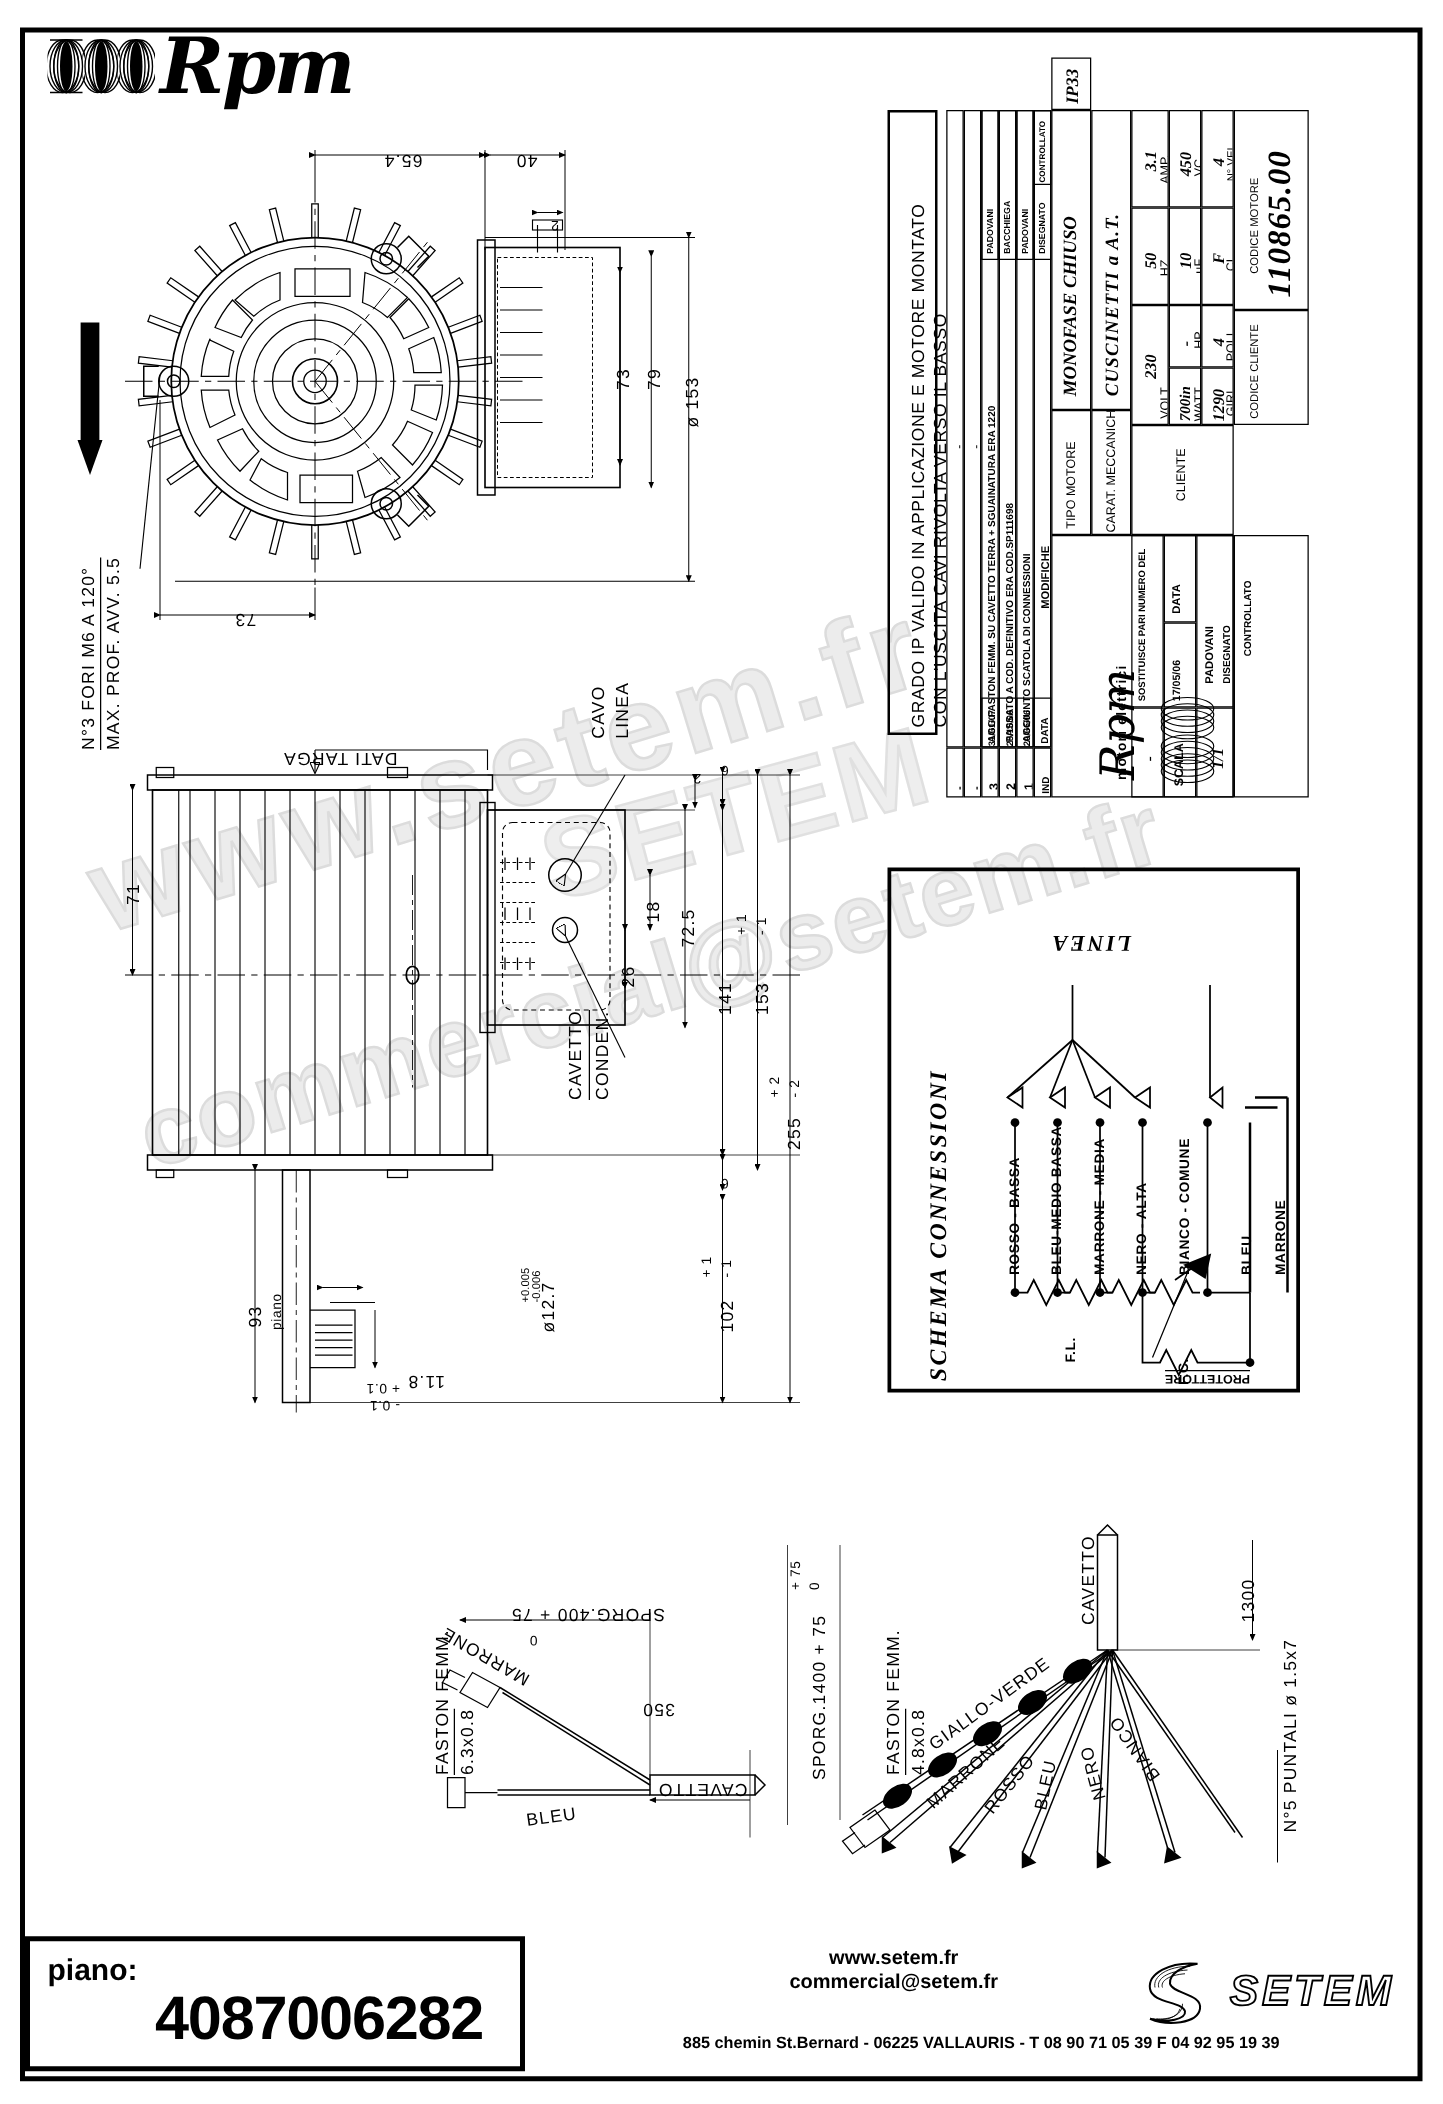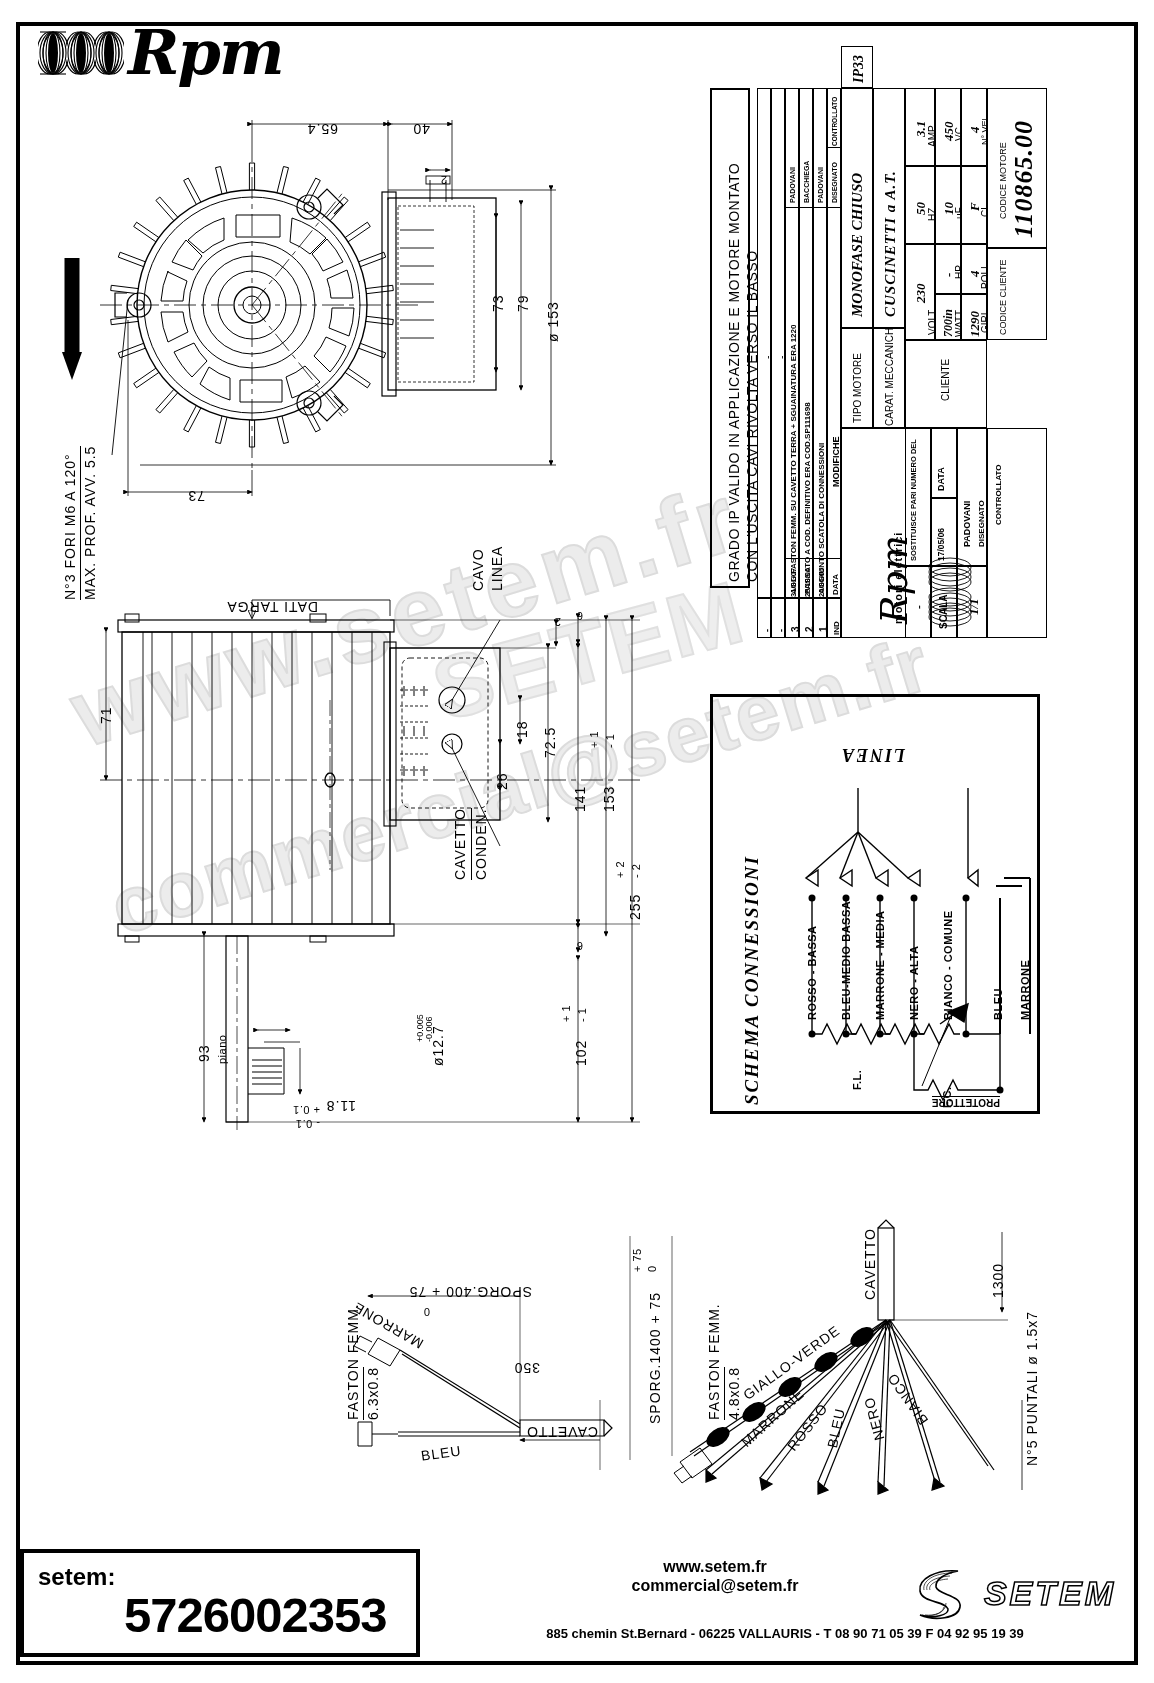--- a/index.html
+++ b/index.html
@@ -974,22 +974,22 @@
 
   <span style="position:absolute; left:740px; top:1390px; transform-origin:0 0; transform:rotate(-36deg); font-size:14px; letter-spacing:1px;">GIALLO-VERDE</span>
   <span style="position:absolute; left:738px; top:1438px; transform-origin:0 0; transform:rotate(-42deg); font-size:14px; letter-spacing:1px;">MARRONE</span>
   <span style="position:absolute; left:784px; top:1444px; transform-origin:0 0; transform:rotate(-52deg); font-size:14px; letter-spacing:1px;">ROSSO</span>
   <span style="position:absolute; left:824px; top:1446px; transform-origin:0 0; transform:rotate(-78deg); font-size:14px; letter-spacing:1px;">BLEU</span>
   <span style="position:absolute; left:872px; top:1442px; transform-origin:0 0; transform:rotate(-105deg); font-size:14px; letter-spacing:1px;">NERO</span>
   <span style="position:absolute; left:918px; top:1428px; transform-origin:0 0; transform:rotate(-125deg); font-size:14px; letter-spacing:1px;">BIANCO</span>
 
   <div id="footer">
     <div id="code-box">
-      <span id="code-label">setem:</span>
-      <span id="code-number">5726002353</span>
+      <span id="code-label">piano:</span>
+      <span id="code-number">4087006282</span>
     </div>
     <div id="contact-box">
       <div id="contact-web">
         <div>www.setem.fr</div>
         <div>commercial@setem.fr</div>
       </div>
       <div id="contact-addr">885 chemin St.Bernard  -   06225 VALLAURIS  -  T 08 90 71 05 39   F 04 92 95 19 39</div>
       <div id="setem-logo">
         <svg width="80" height="60" viewBox="0 0 80 60">
           <path d="M58 8 C36 6, 18 16, 20 28 C22 40, 46 38, 48 46 C49 52, 34 56, 20 52

